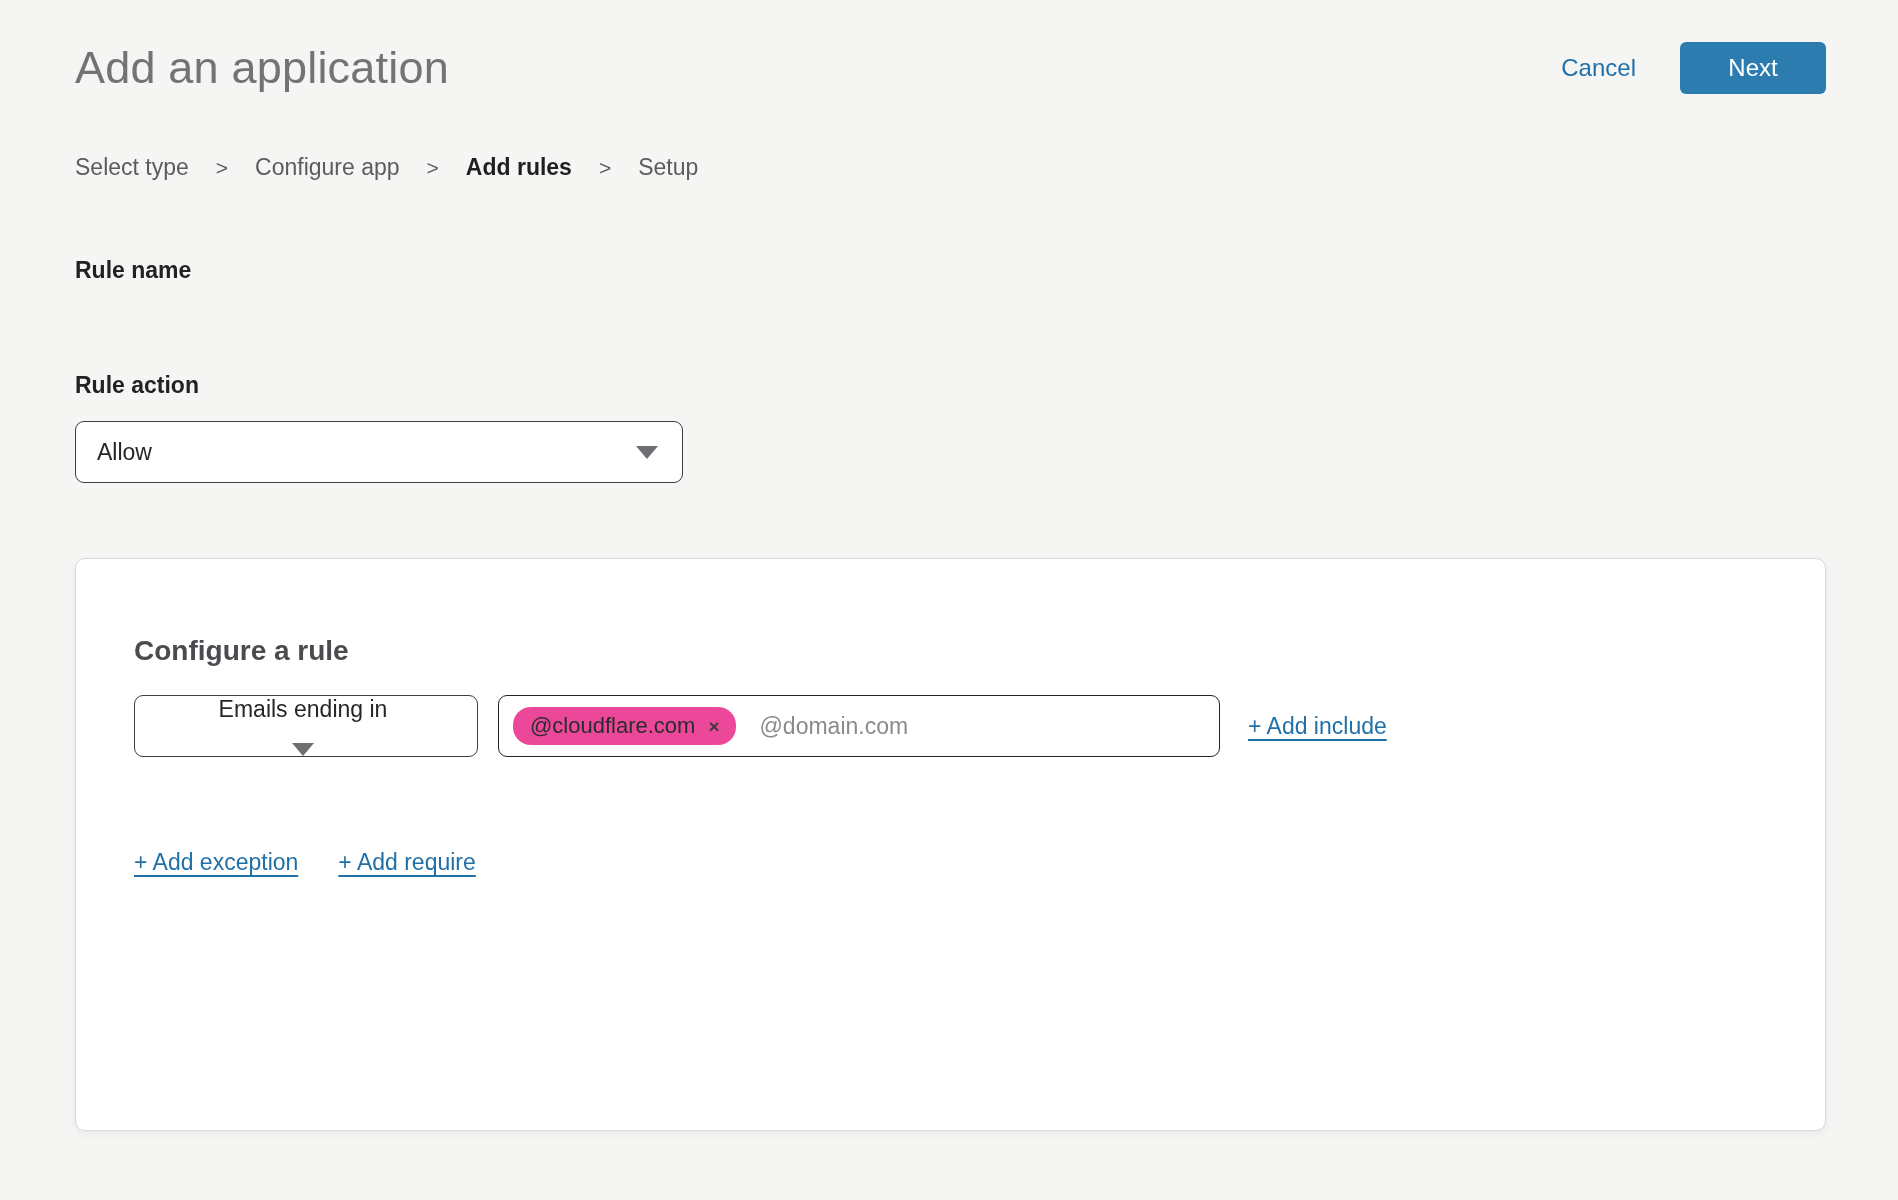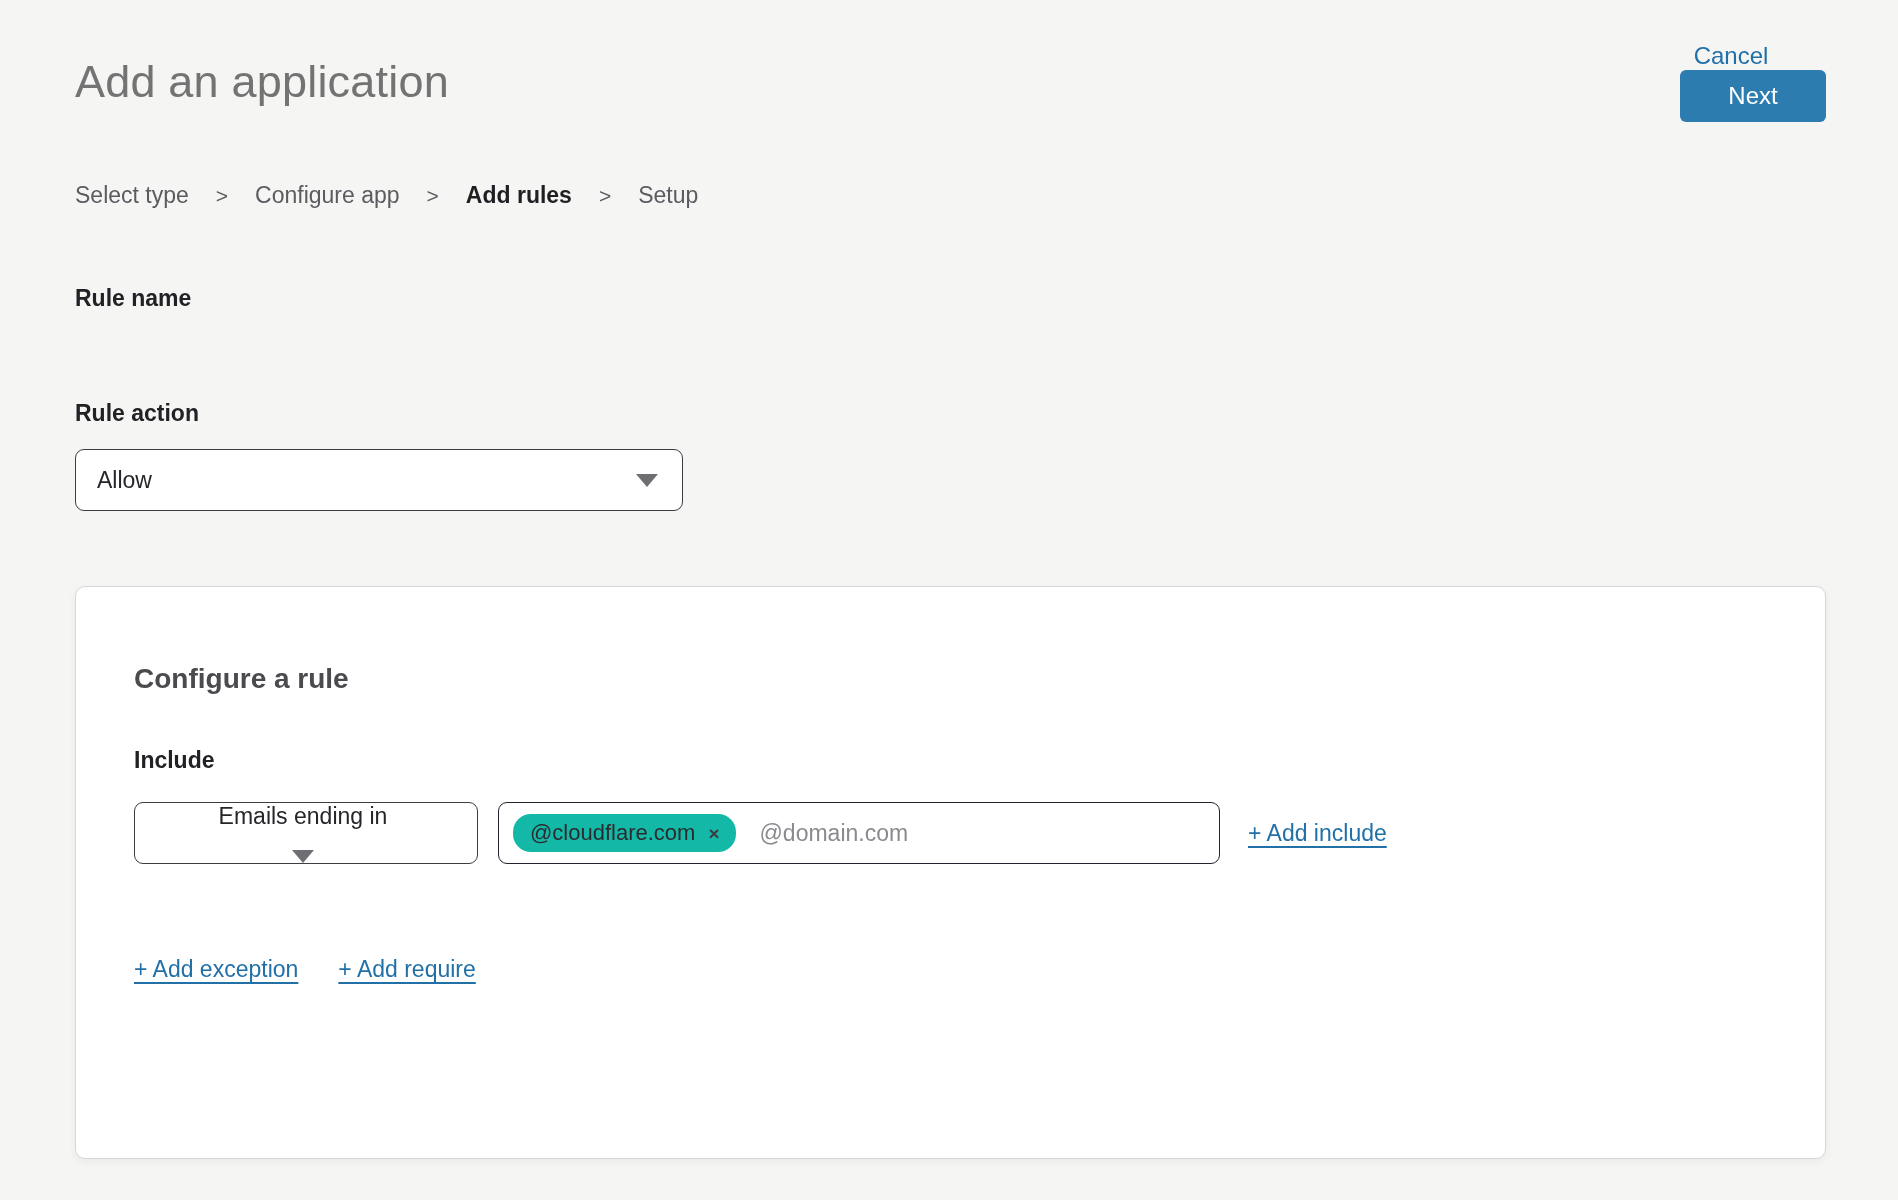--- a/index.html
+++ b/index.html
@@ -18,21 +18,21 @@
     align-items: center;
     justify-content: space-between;
     padding-top: 42px;
   }
   .page-title {
     font-size: 45px;
     font-weight: 300;
     letter-spacing: 0.2px;
     color: #737373;
   }
-  .header-actions { display: flex; align-items: center; flex-direction: column; }
+  .header-actions { display: flex; align-items: center; }
   .cancel-link {
     color: #2270a8;
     font-size: 24px;
     cursor: pointer;
     margin-right: 44px;
     text-decoration: none;
   }
   .next-button {
     background: #2c7cb0;
     color: #ffffff;
@@ -149,21 +149,21 @@
     background: #ffffff;
     border: 1px solid #23232e;
     border-radius: 9px;
     display: flex;
     align-items: center;
     padding: 0 14px;
     margin-left: 20px;
     flex-shrink: 0;
   }
   .chip {
-    background: #14b8a6;
+    background: #ec4899;
     border-radius: 18px;
     height: 38px;
     display: flex;
     align-items: center;
     gap: 13px;
     padding: 0 16px 0 17px;
     font-size: 22px;
     color: #2b2b2f;
     white-space: nowrap;
   }
@@ -230,21 +230,20 @@
   <div class="rule-action-block">
     <div class="field-label">Rule action</div>
     <div class="select-box">
       <span>Allow</span>
       <span class="caret-down"></span>
     </div>
   </div>
 
   <div class="rule-card">
     <div class="card-title">Configure a rule</div>
-    <div class="include-label">Include</div>
 
     <div class="include-row">
       <div class="selector-box">
         <span>Emails ending in</span>
         <span class="caret-down"></span>
       </div>
       <div class="chip-input">
         <span class="chip">
           <span>@cloudflare.com</span>
           <span class="chip-remove">×</span>

